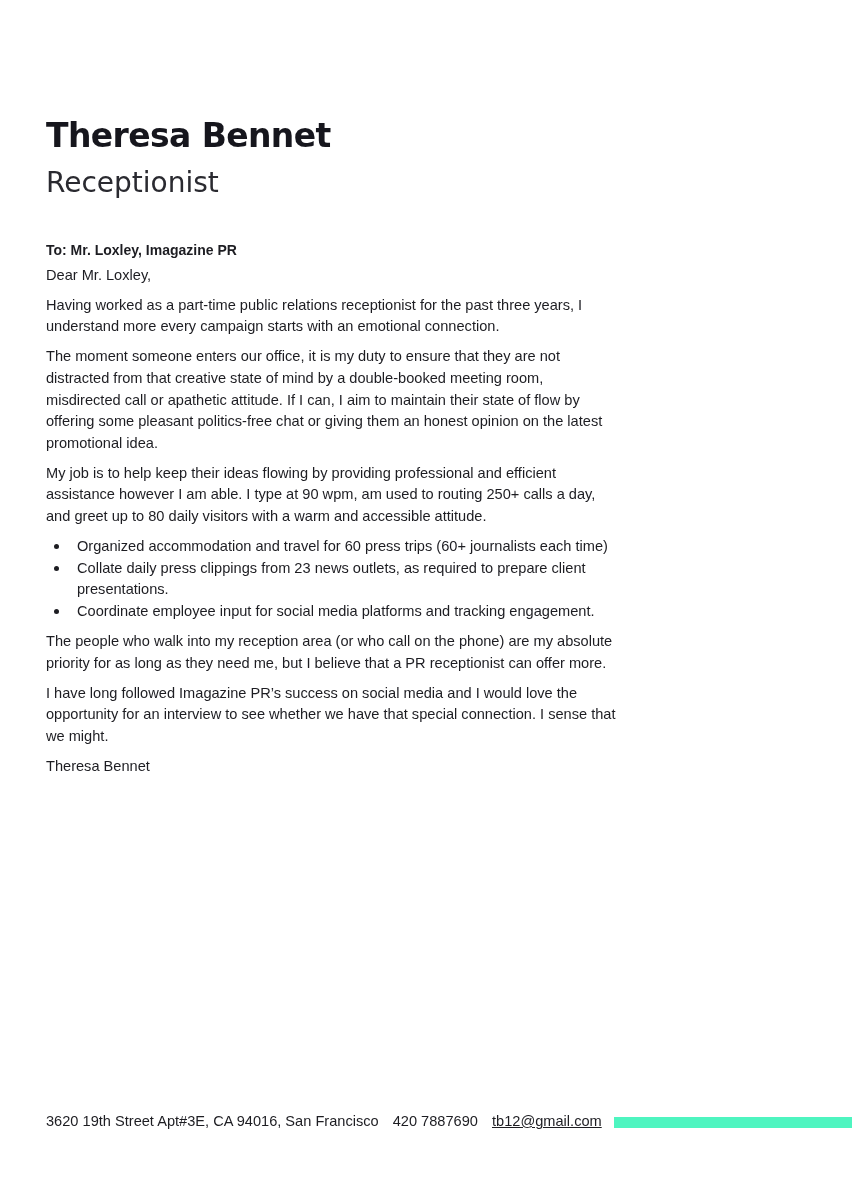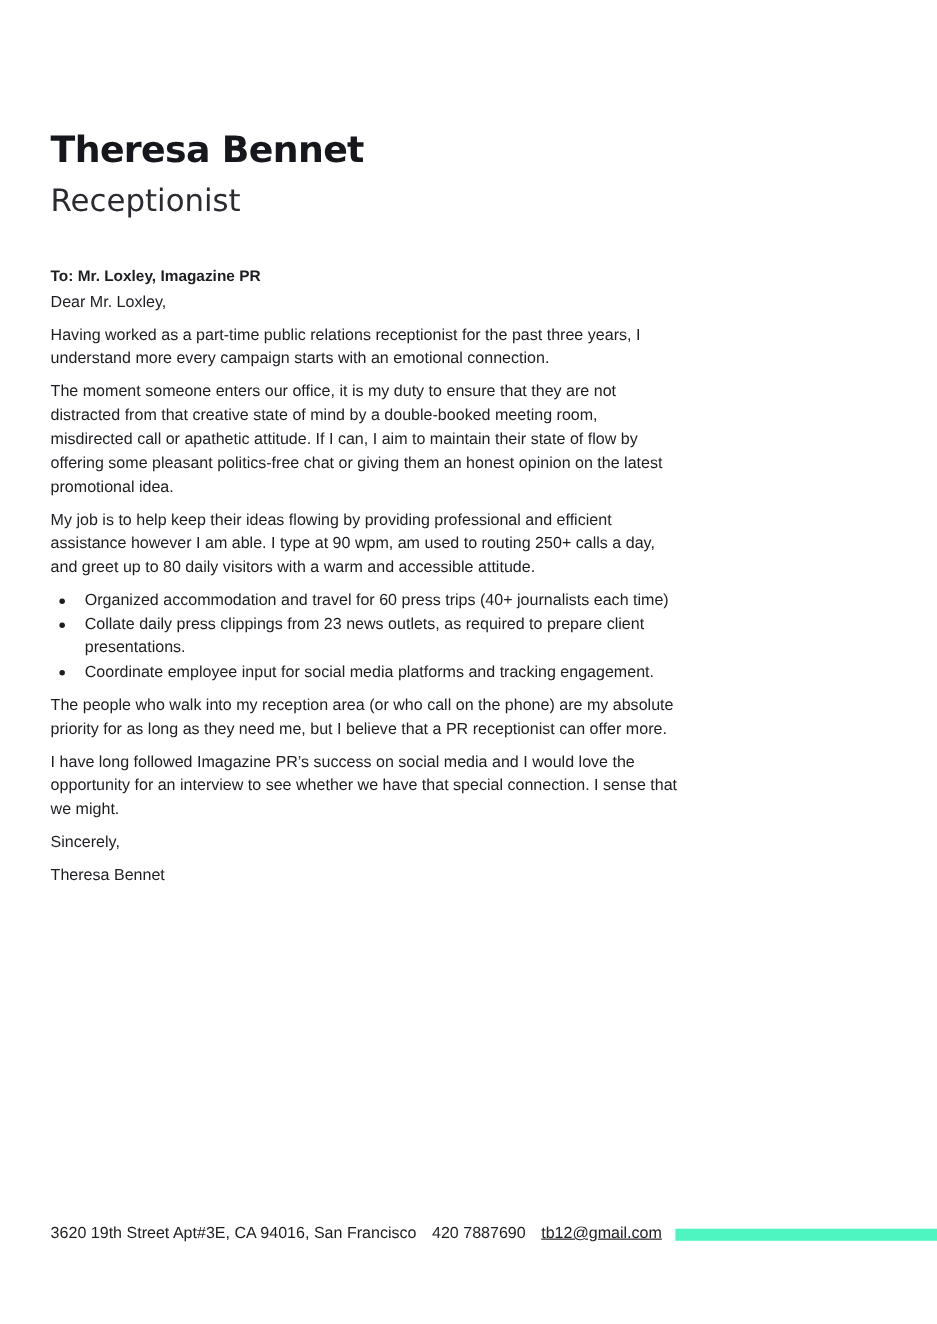--- a/index.html
+++ b/index.html
@@ -109,27 +109,26 @@
   <h1 class="name">Theresa Bennet</h1>
   <h2 class="title">Receptionist</h2>
 
   <div class="letter">
     <div class="recipient">To: Mr. Loxley, Imagazine PR</div>
     <p>Dear Mr. Loxley,</p>
     <p>Having worked as a part-time public relations receptionist for the past three years, I understand more every campaign starts with an emotional connection.</p>
     <p>The moment someone enters our office, it is my duty to ensure that they are not distracted from that creative state of mind by a double-booked meeting room, misdirected call or apathetic attitude. If I can, I aim to maintain their state of flow by offering some pleasant politics-free chat or giving them an honest opinion on the latest promotional idea.</p>
     <p>My job is to help keep their ideas flowing by providing professional and efficient assistance however I am able. I type at 90 wpm, am used to routing 250+ calls a day, and greet up to 80 daily visitors with a warm and accessible attitude.</p>
     <ul class="bullets">
-      <li>Organized accommodation and travel for 60 press trips (40+ journalists each time)</li>
+      <li>Organized accommodation and travel for 60 press trips (60+ journalists each time)</li>
       <li>Collate daily press clippings from 23 news outlets, as required to prepare client presentations.</li>
       <li>Coordinate employee input for social media platforms and tracking engagement.</li>
     </ul>
     <p>The people who walk into my reception area (or who call on the phone) are my absolute priority for as long as they need me, but I believe that a PR receptionist can offer more.</p>
     <p>I have long followed Imagazine PR’s success on social media and I would love the opportunity for an interview to see whether we have that special connection. I sense that we might.</p>
-    <p>Sincerely,</p>
     <p>Theresa Bennet</p>
   </div>
 </div>
 
 <div class="footer">
   <span>3620 19th Street Apt#3E, CA 94016, San Francisco</span>
   <span>420 7887690</span>
   <a class="email">tb12@gmail.com</a>
 </div>
 

